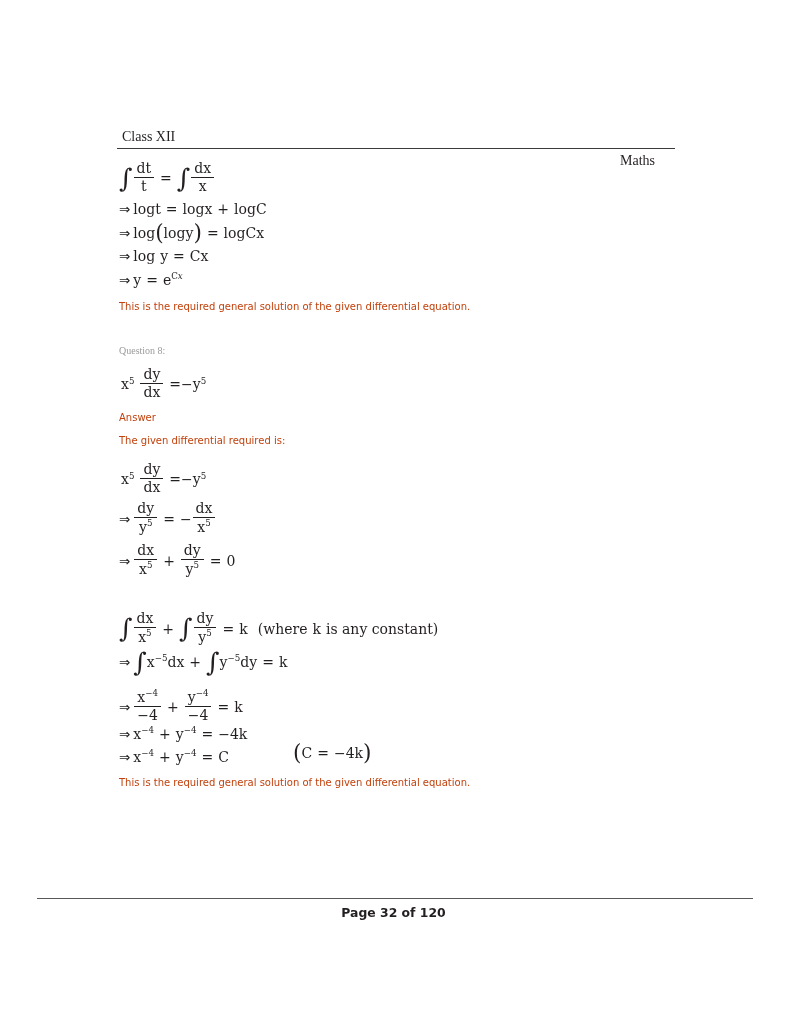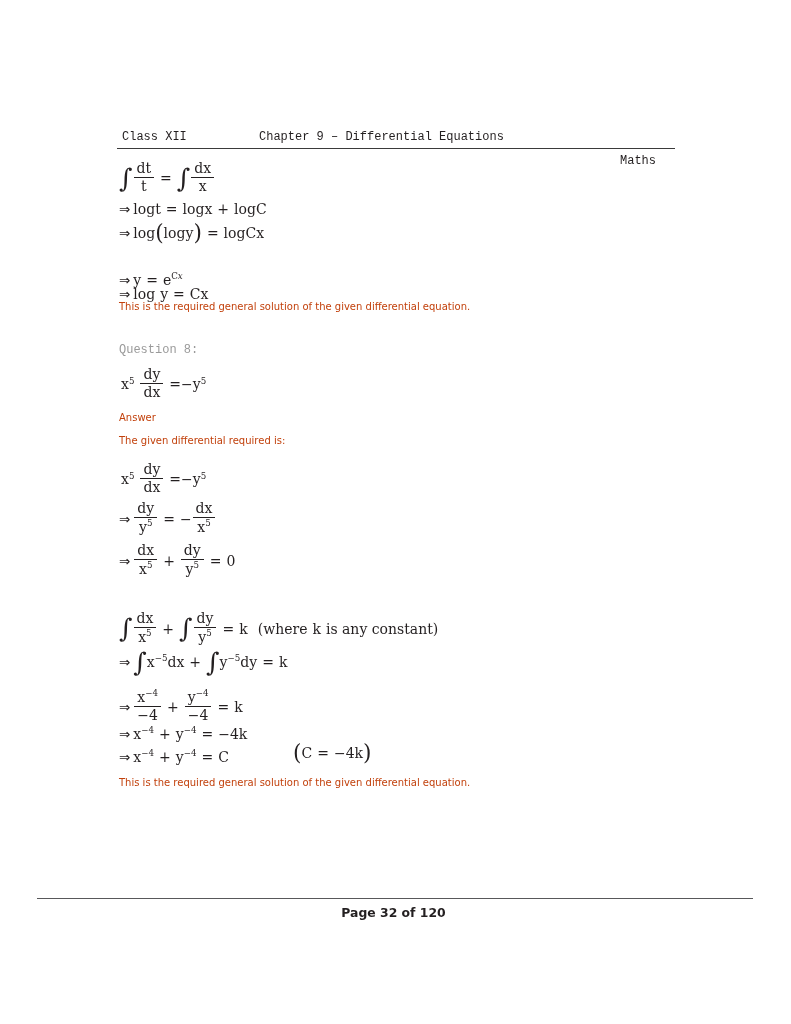--- a/index.html
+++ b/index.html
@@ -28,24 +28,24 @@
     position: absolute;
     left: 117px;
     top: 128px;
     width: 558px;
     height: 20px;
   }
   .header-row {
     position: relative;
     width: 100%;
     height: 18px;
-    font-size: 12px;
+    font-size: 14px;
     line-height: 18px;
     color: #231f20;
-    font-family: Liberation Mono, monospace;
+    font-family: Liberation Serif, serif;
   }
   .hdr-left   { position: absolute; left: 5px;   top: 0; }
   .hdr-center { position: absolute; left: 142px; top: 0; }
   .hdr-right  { position: absolute; left: 503px; top: 0; margin-top: 24px; }
   .header-rule {
     position: absolute;
     left: 117px;
     top: 148px;
     width: 558px;
     height: 0;
@@ -80,24 +80,24 @@
     font-size: 10px;
     line-height: 17px;
     color: #c2410c;
     font-family: "DejaVu Sans", sans-serif;
     white-space: nowrap;
     text-align: right;
   }
   .qlabel {
     position: absolute;
     left: 119px;
-    font-size: 12px;
+    font-size: 10px;
     line-height: 17px;
     color: #9a9a9a;
-    font-family: Liberation Mono, monospace;
+    font-family: Liberation Serif, serif;
     white-space: nowrap;
   }
 
   
   .math {
     position: absolute;
     font-family: "DejaVu Serif", serif;
     color: #231f20;
     font-size: 14px;
     white-space: nowrap;
@@ -175,39 +175,38 @@
   .sp2 { display: inline-block; width: 10px; }
 </style>
 </head>
 <body>
 
 <div class="page">
 
   <div class="header">
     <div class="header-row">
       <span class="hdr-left">Class XII</span>
-      <span class="hdr-center">Chapter 9 – Differential Equations</span>
       <span class="hdr-right">Maths</span>
     </div>
   </div>
   <div class="header-rule"></div>
 
   <div class="math" style="left:119px; top:163px;">
     <span class="intg">∫</span><span class="frac"><span class="num mi">dt</span><span class="den mi">t</span></span><span class="sp"></span><span class="op">=</span><span class="sp"></span><span class="intg">∫</span><span class="frac"><span class="num mi">dx</span><span class="den mi">x</span></span>
   </div>
 
   <div class="math" style="left:119px; top:202px;">
     <span class="arrow">⇒</span><span class="mr">log</span><span class="mi">t</span><span class="sp"></span><span class="op">=</span><span class="sp"></span><span class="mr">log</span><span class="mi">x</span><span class="sp"></span><span class="op">+</span><span class="sp"></span><span class="mr">log</span><span class="mr">C</span>
   </div>
 
   <div class="math" style="left:119px; top:225px;">
     <span class="arrow">⇒</span><span class="mr">log</span><span class="bigparen">(</span><span class="mr">log</span><span class="mi">y</span><span class="bigparen">)</span><span class="sp"></span><span class="op">=</span><span class="sp"></span><span class="mr">log</span><span class="mr">C</span><span class="mi">x</span>
   </div>
 
-  <div class="math" style="left:119px; top:249px;margin-top:38px;">
+  <div class="math" style="left:119px; top:249px;">
     <span class="arrow">⇒</span><span class="mr">log</span><span class="sp"></span><span class="mi">y</span><span class="sp"></span><span class="op">=</span><span class="sp"></span><span class="mr">C</span><span class="mi">x</span>
   </div>
 
   <div class="math" style="left:119px; top:272px;">
     <span class="arrow">⇒</span><span class="mi">y</span><span class="sp"></span><span class="op">=</span><span class="sp"></span><span class="mi">e</span><sup class="expr">C</sup><sup class="exp">x</sup>
   </div>
 
   <div class="prose" style="top:298px;">This is the required general solution of the given differential equation.</div>
 
   <div class="qlabel" style="top:342px;">Question 8:</div>

